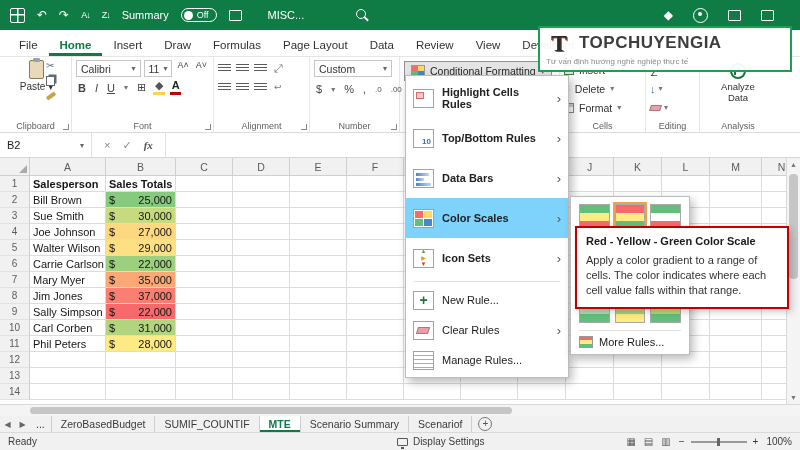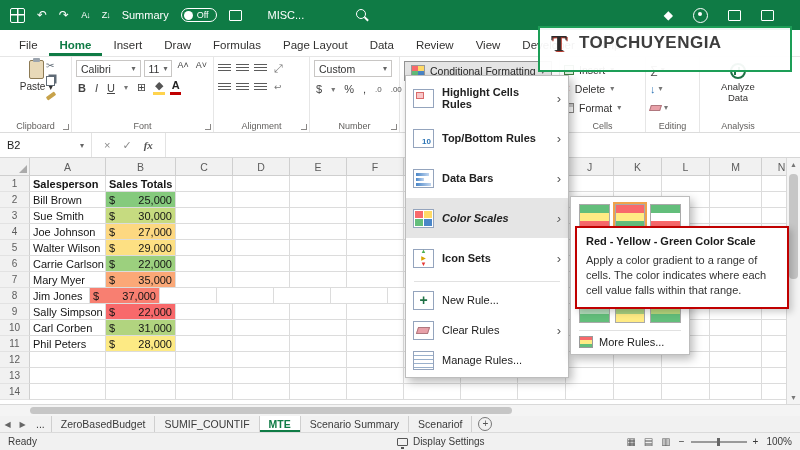--- a/index.html
+++ b/index.html
@@ -105,21 +105,21 @@
   
   .watermark { position:absolute; left:538px; top:26px; width:254px; height:46px; background:rgba(255,255,255,.94); border:2px solid #1d9e57; z-index:40; padding:2px 6px; }
   .wmtop { display:flex; align-items:center; gap:7px; }
   .wlogo { width:26px; height:26px; display:flex; align-items:center; justify-content:center; font-family:"Liberation Serif","DejaVu Serif",serif; font-weight:700; font-size:24px; color:#2b2b2b; text-shadow:1px 1px 0 #b23b2e; }
   .wbrand { font-size:17px; font-weight:700; color:#3d3d3d; letter-spacing:.5px; }
   .wtag { font-size:8px; color:#8a8a8a; margin-top:1px; white-space:nowrap; }
 
   .cfmenu { position:absolute; left:405px; top:75px; width:164px; background:#fff; border:1px solid #bdbdbd; box-shadow:3px 4px 9px rgba(0,0,0,.28); padding:2px 0; z-index:30; }
   .cfitem { display:flex; align-items:center; gap:8px; height:40px; padding:0 7px; }
   .cfitem.small { height:30px; }
-  .cfitem.hl { background:#e5e5e5;font-style:italic; }
+  .cfitem.hl { background:#7dd3fc; }
   .cflabel { flex:1; font-size:11px; color:#212121; font-weight:600; }
   .cfitem.small .cflabel { font-weight:400; }
   .subarr { color:#555; font-size:13px; line-height:1; }
   .cfsep { height:1px; background:#e1e1e1; margin:3px 8px; }
   .mic { width:21px; height:19px; border:1px solid #94a4bd; background:#fff; position:relative; flex:none; display:block; }
   .mic .q { position:absolute; }
   .mic .bar { position:absolute; left:2px; height:3px; background:linear-gradient(to right,#4a86c8,#c3d7f0); }
   .mic.cs { display:grid; grid-template-columns:1fr 1fr; padding:1px; gap:1px; }
   .mic.is { display:flex; flex-direction:column; align-items:center; justify-content:center; font-size:6px; line-height:1.1; }
   .mic.nr { display:flex; align-items:center; justify-content:center; color:#1e7145; font-weight:700; font-size:14px; }
@@ -473,21 +473,21 @@
         <div class="gcell" style="width: 57px;"></div>
         <div class="gcell" style="width: 48px;"></div>
         <div class="gcell" style="width: 48px;"></div>
         <div class="gcell" style="width: 48px;"></div>
         <div class="gcell" style="width: 48px;"></div>
         <div class="gcell" style="width: 52px;"></div>
         <div class="gcell" style="width: 40px;"></div>
       </div>
       <div class="grow">
         <div class="rhd">8</div>
-        <div class="gcell" style="width: 60px;">Jim Jones</div>
+        <div class="gcell" style="width: 76px;">Jim Jones</div>
         <div class="gcell acct" style="width: 70px; background: rgb(248, 127, 113);">
           <span>$</span>
           <span>37,000</span>
         </div>
         <div class="gcell" style="width: 57px;"></div>
         <div class="gcell" style="width: 57px;"></div>
         <div class="gcell" style="width: 57px;"></div>
         <div class="gcell" style="width: 57px;"></div>
         <div class="gcell" style="width: 57px;"></div>
         <div class="gcell" style="width: 57px;"></div>
@@ -789,13 +789,14 @@
 <div class="tooltip">
   <div class="ttitle">Red - Yellow - Green Color Scale</div>
   <div class="tbody">Apply a color gradient to a range of cells. The color indicates where each cell value falls within that range.</div>
 </div>
 
 <div class="watermark">
   <div class="wmtop">
     <span class="wlogo">T</span>
     <span class="wbrand">TOPCHUYENGIA</span>
   </div>
+  <div class="wtag">Tư vấn định hướng nghề nghiệp thực tế</div>
 </div>
 
 </body></html>

